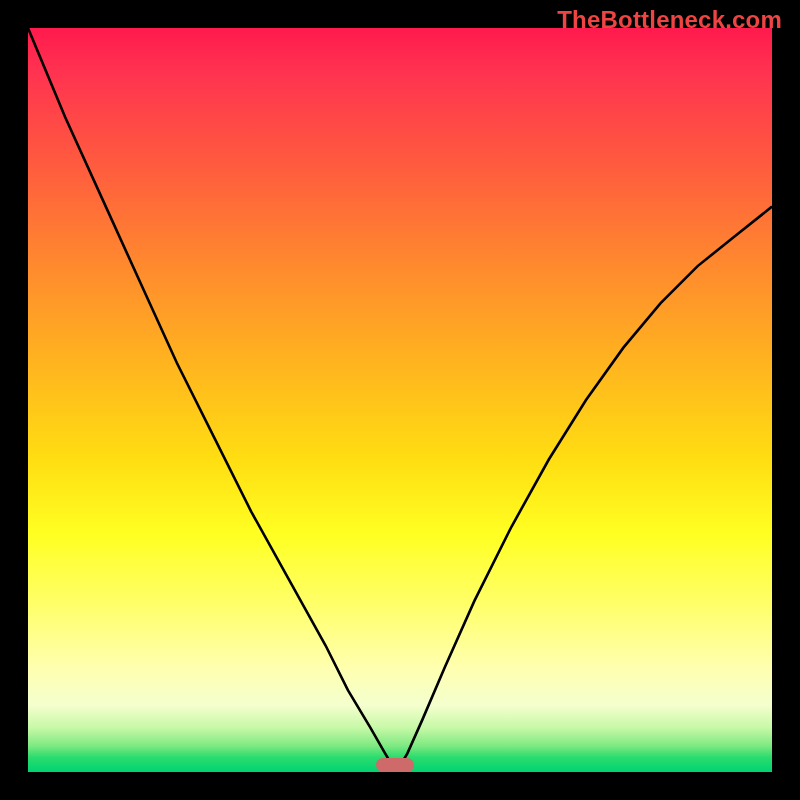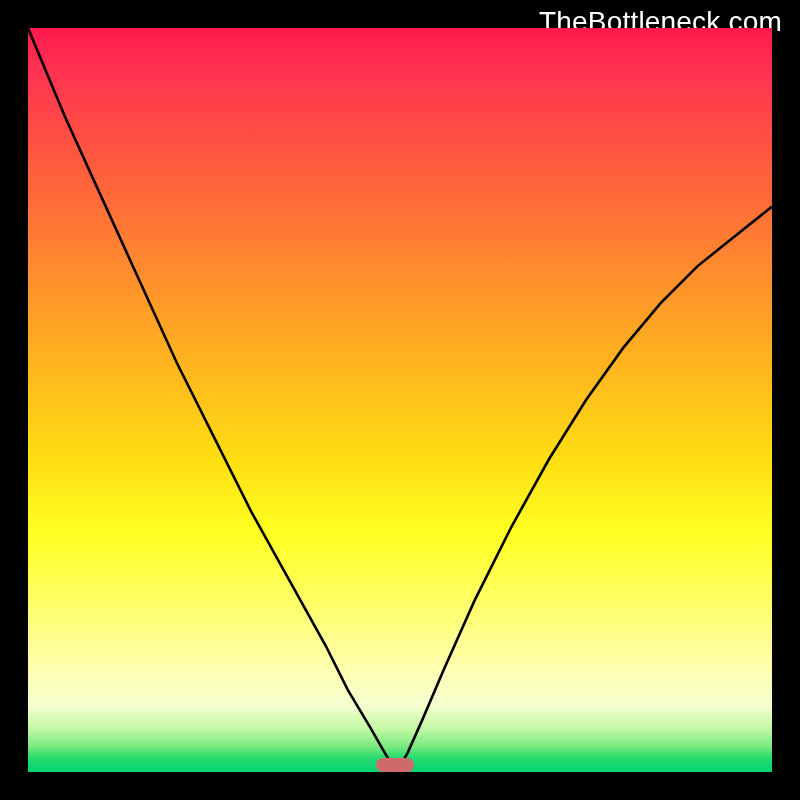--- a/index.html
+++ b/index.html
@@ -36,23 +36,23 @@
       #c8f9a8 94%,
       #7de981 96.5%,
       #2bdc6e 98%,
       #00d372 100%
     );
   }
   .watermark {
     position: absolute;
     top: 6px;
     right: 18px;
-    color: #ffffff;
-    font-size: 28px;
-    font-weight: 400;
+    color: #ef4444;
+    font-size: 24px;
+    font-weight: 700;
     letter-spacing: 0.2px;
   }
   .curve {
     position: absolute;
     inset: 0;
   }
   .marker {
     position: absolute;
     width: 38px;
     height: 14px;

